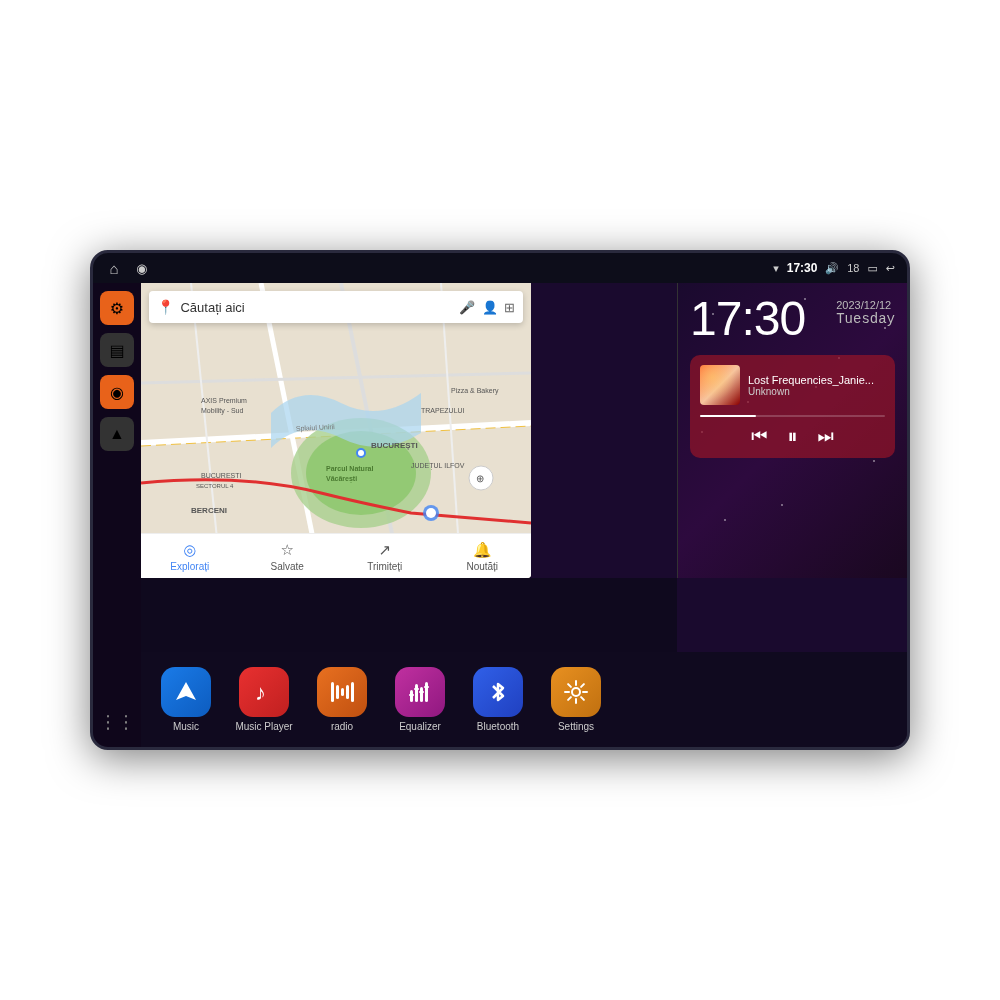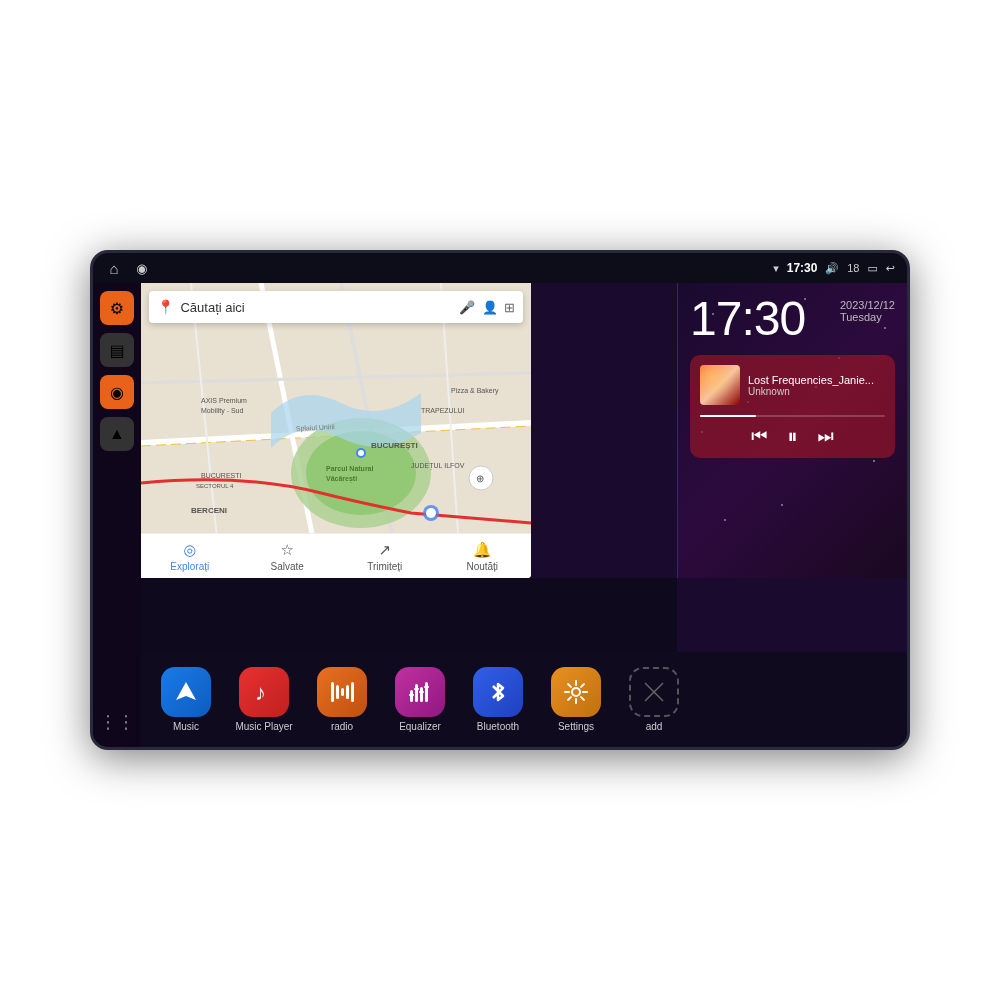--- a/index.html
+++ b/index.html
@@ -167,21 +167,21 @@
     }
     .clock-time {
       font-size: 48px; font-weight: 300; color: white; line-height: 1;
       letter-spacing: -1px;
     }
     .clock-date {
       display: flex; flex-direction: column; align-items: flex-start;
       margin-top: 4px;
     }
     .clock-date-text { font-size: 11px; color: #bbb; }
-    .clock-day-text { font-size: 11px; color: #bbb; }
+    .clock-day-text { font-size: 14px; color: #bbb; font-family: Liberation Mono, monospace; }
 
     
     .music-player {
       background: rgba(150, 20, 40, 0.7);
       border-radius: 10px;
       padding: 10px;
       position: relative; z-index: 2;
       margin-top: 4px;
     }
     .music-info {
@@ -486,25 +486,16 @@
       <div class="app-item">
         <div class="app-icon icon-settings">
           <svg width="28" height="28" viewBox="0 0 28 28" xmlns="http://www.w3.org/2000/svg">
             <circle cx="14" cy="14" r="4" fill="none" stroke="white" stroke-width="2"></circle>
             <path d="M14,3 L14,7 M14,21 L14,25 M3,14 L7,14 M21,14 L25,14 M6.1,6.1 L8.9,8.9 M19.1,19.1 L21.9,21.9 M21.9,6.1 L19.1,8.9 M8.9,19.1 L6.1,21.9" stroke="white" stroke-width="2" stroke-linecap="round"></path>
           </svg>
         </div>
         <span class="app-label">Settings</span>
       </div>
 
-      <div class="app-item">
-        <div class="app-icon icon-add">
-          <svg width="28" height="28" viewBox="0 0 28 28" xmlns="http://www.w3.org/2000/svg">
-            <line x1="5" y1="5" x2="23" y2="23" stroke="#666" stroke-width="1.5"></line>
-            <line x1="23" y1="5" x2="5" y2="23" stroke="#666" stroke-width="1.5"></line>
-          </svg>
-        </div>
-        <span class="app-label">add</span>
-      </div>
     </div>
 
   </div>
 </div>
 
 </body></html>

